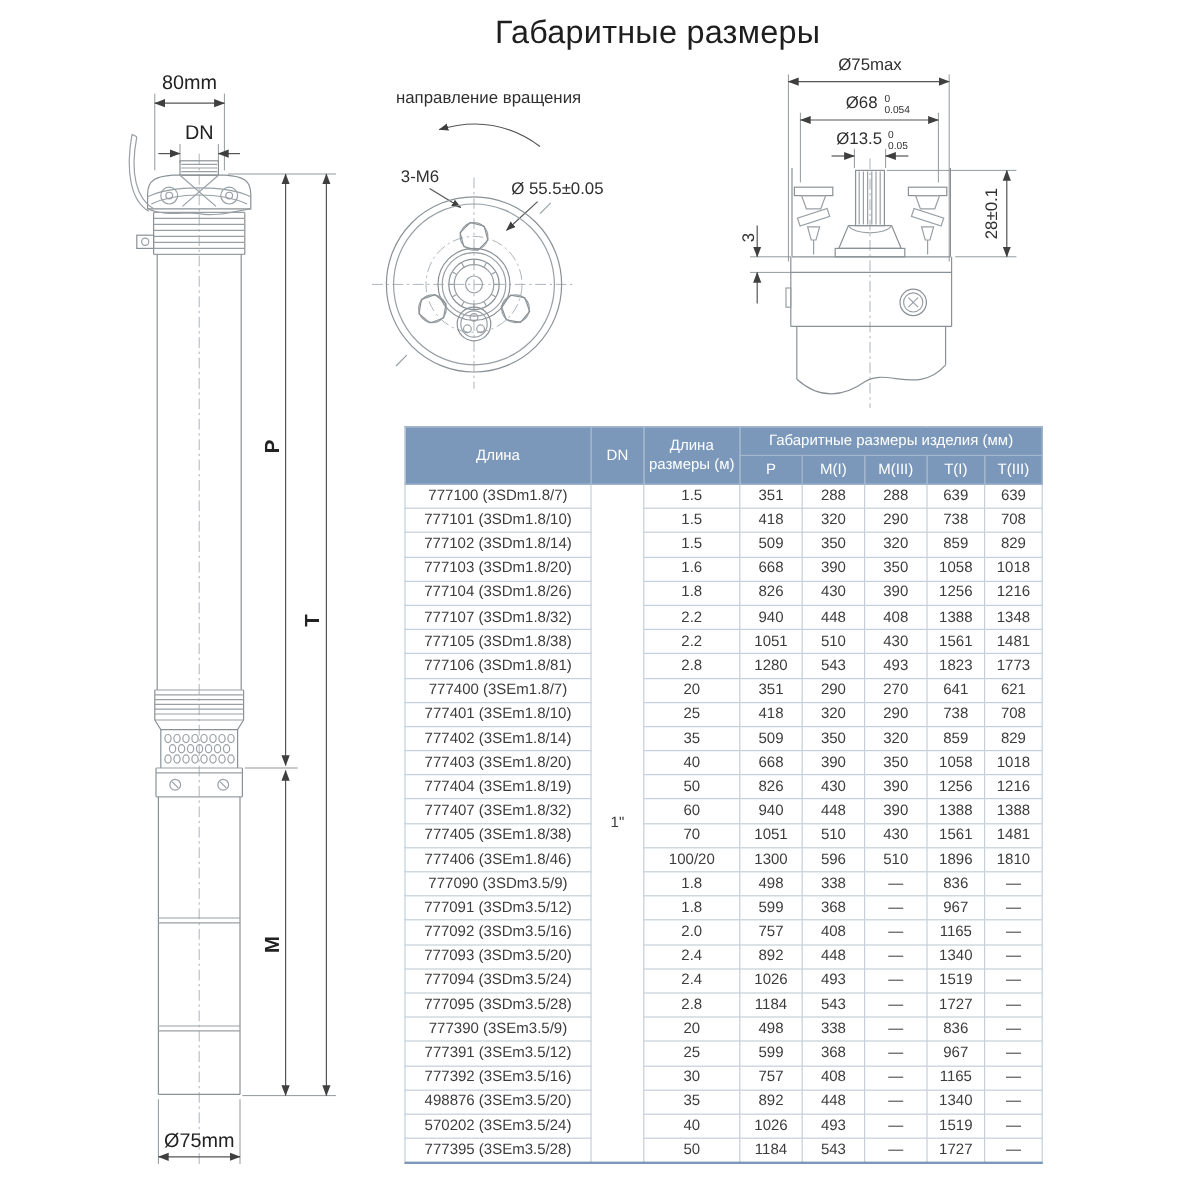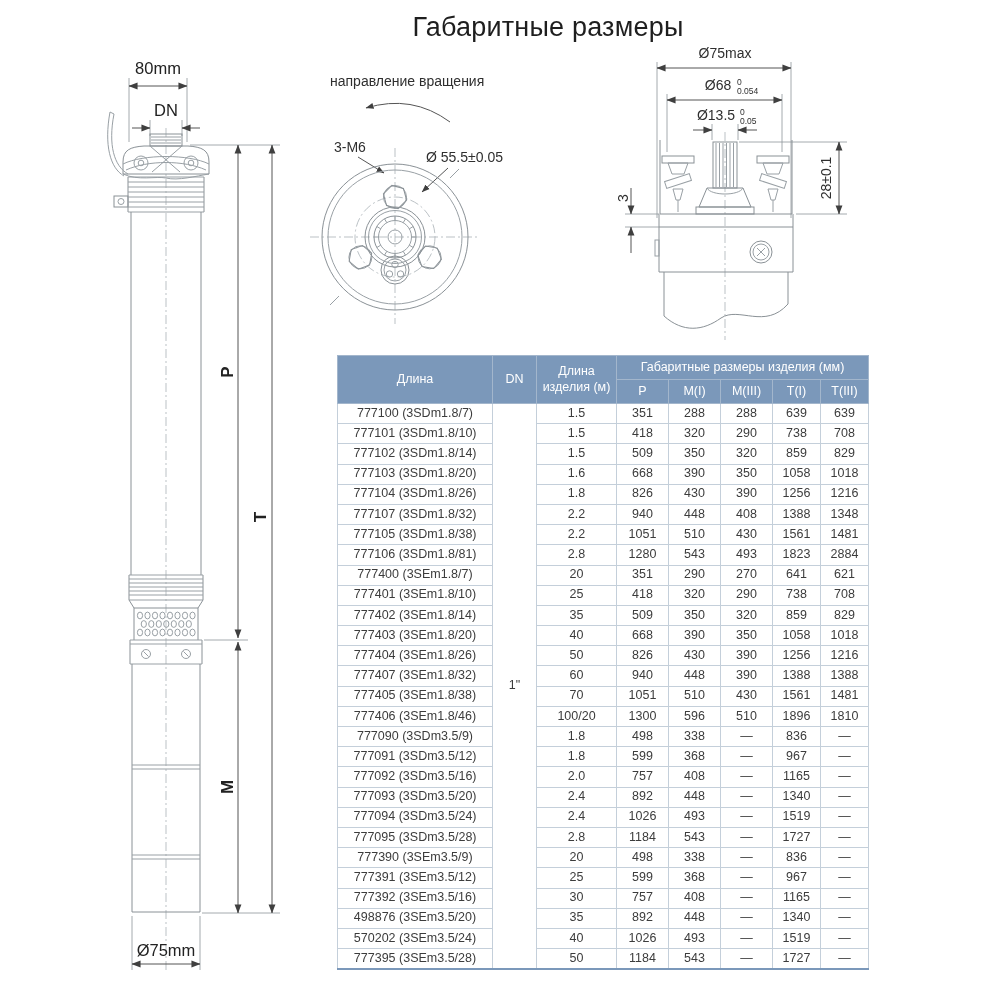--- a/index.html
+++ b/index.html
@@ -359,21 +359,21 @@
       <col class="col-p">
         <col class="col-m1">
         <col class="col-m3">
         <col class="col-t1">
         <col class="col-t3">
     </colgroup>
     <thead>
       <tr>
         <th rowspan="2">Длина</th>
         <th rowspan="2">DN</th>
-        <th rowspan="2">Длина изделия (м)</th>
+        <th rowspan="2">Длина размеры (м)</th>
         <th colspan="5">Габаритные размеры изделия (мм)</th>
       </tr>
       <tr>
         <th>P</th>
         <th>M(I)</th>
         <th>M(III)</th>
         <th>T(I)</th>
         <th>T(III)</th>
       </tr>
     </thead>
@@ -442,21 +442,21 @@
           <td>1561</td>
           <td>1481</td>
         </tr>
         <tr>
           <td>777106 (3SDm1.8/81)</td>
           <td>2.8</td>
           <td>1280</td>
           <td>543</td>
           <td>493</td>
           <td>1823</td>
-          <td>2884</td>
+          <td>1773</td>
         </tr>
         <tr>
           <td>777400 (3SEm1.8/7)</td>
           <td>20</td>
           <td>351</td>
           <td>290</td>
           <td>270</td>
           <td>641</td>
           <td>621</td>
         </tr>
@@ -481,21 +481,21 @@
         <tr>
           <td>777403 (3SEm1.8/20)</td>
           <td>40</td>
           <td>668</td>
           <td>390</td>
           <td>350</td>
           <td>1058</td>
           <td>1018</td>
         </tr>
         <tr>
-          <td>777404 (3SEm1.8/26)</td>
+          <td>777404 (3SEm1.8/19)</td>
           <td>50</td>
           <td>826</td>
           <td>430</td>
           <td>390</td>
           <td>1256</td>
           <td>1216</td>
         </tr>
         <tr>
           <td>777407 (3SEm1.8/32)</td>
           <td>60</td>

